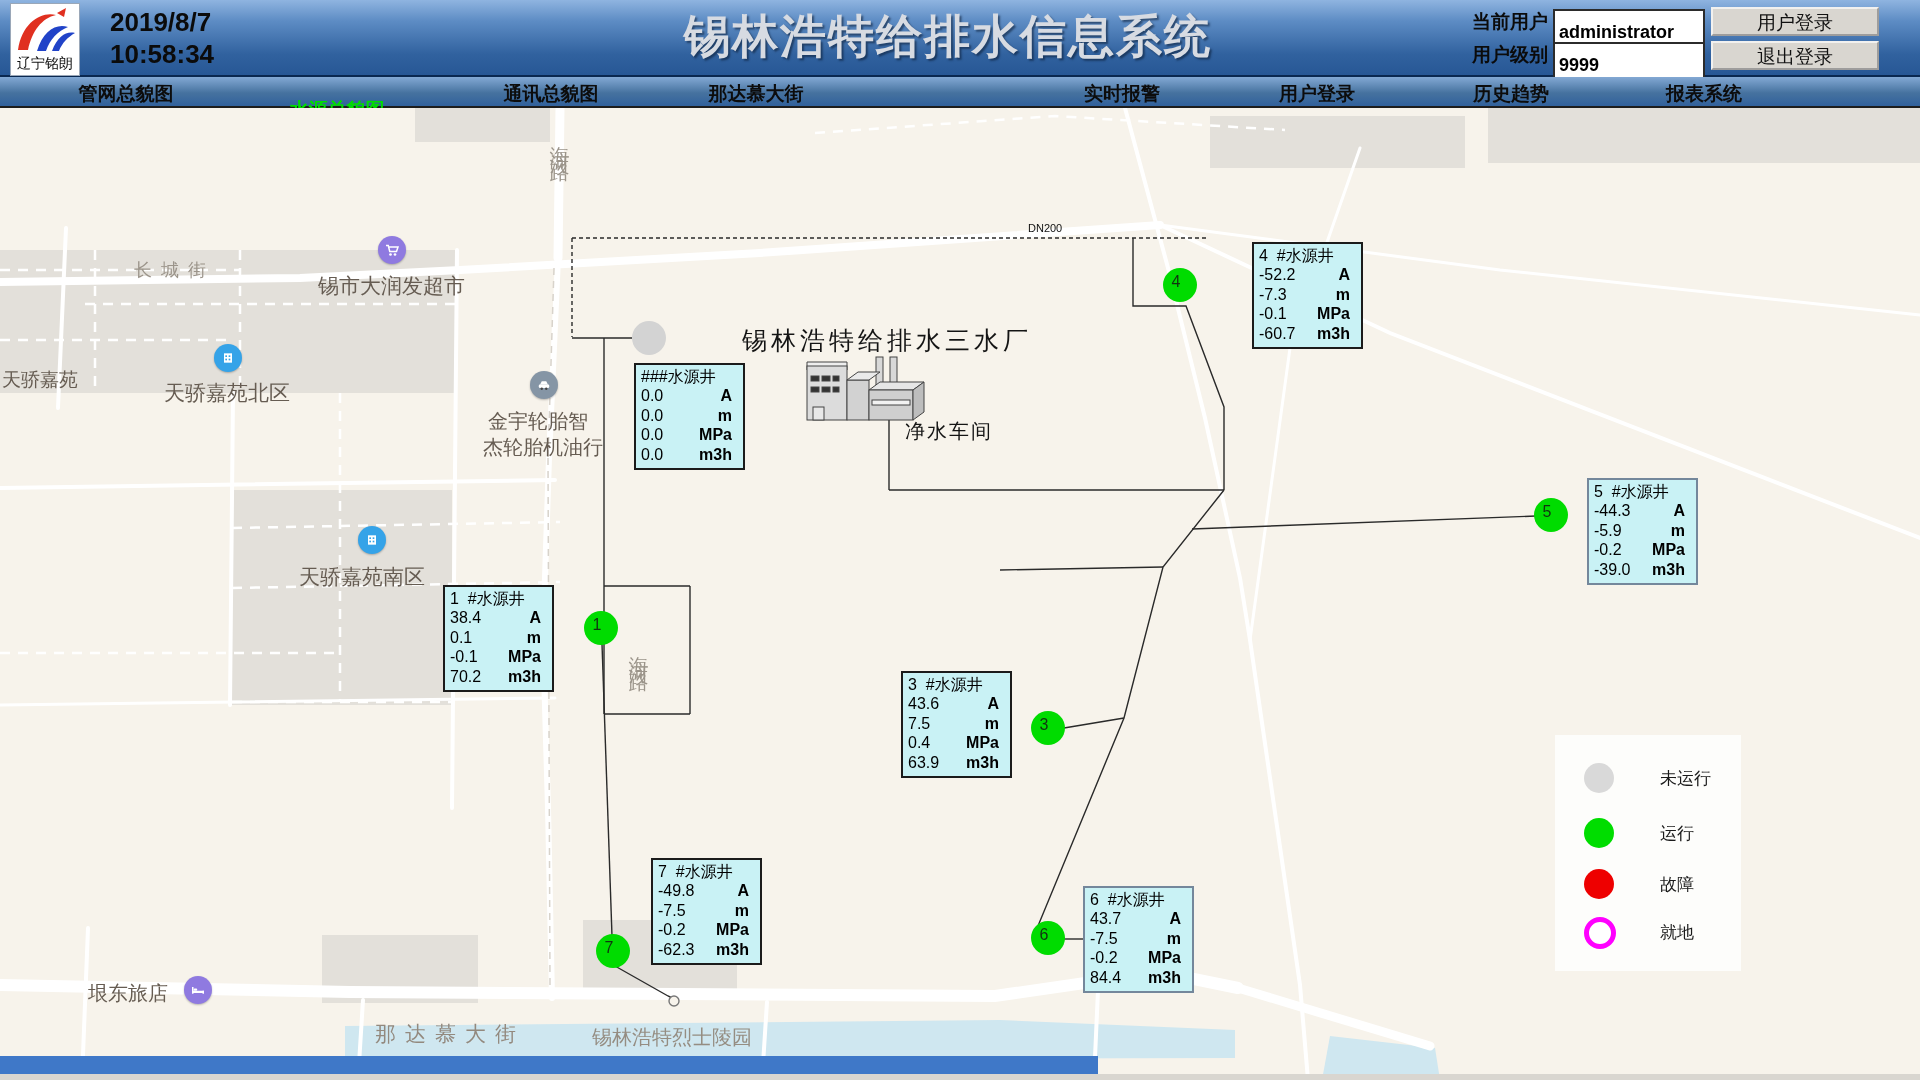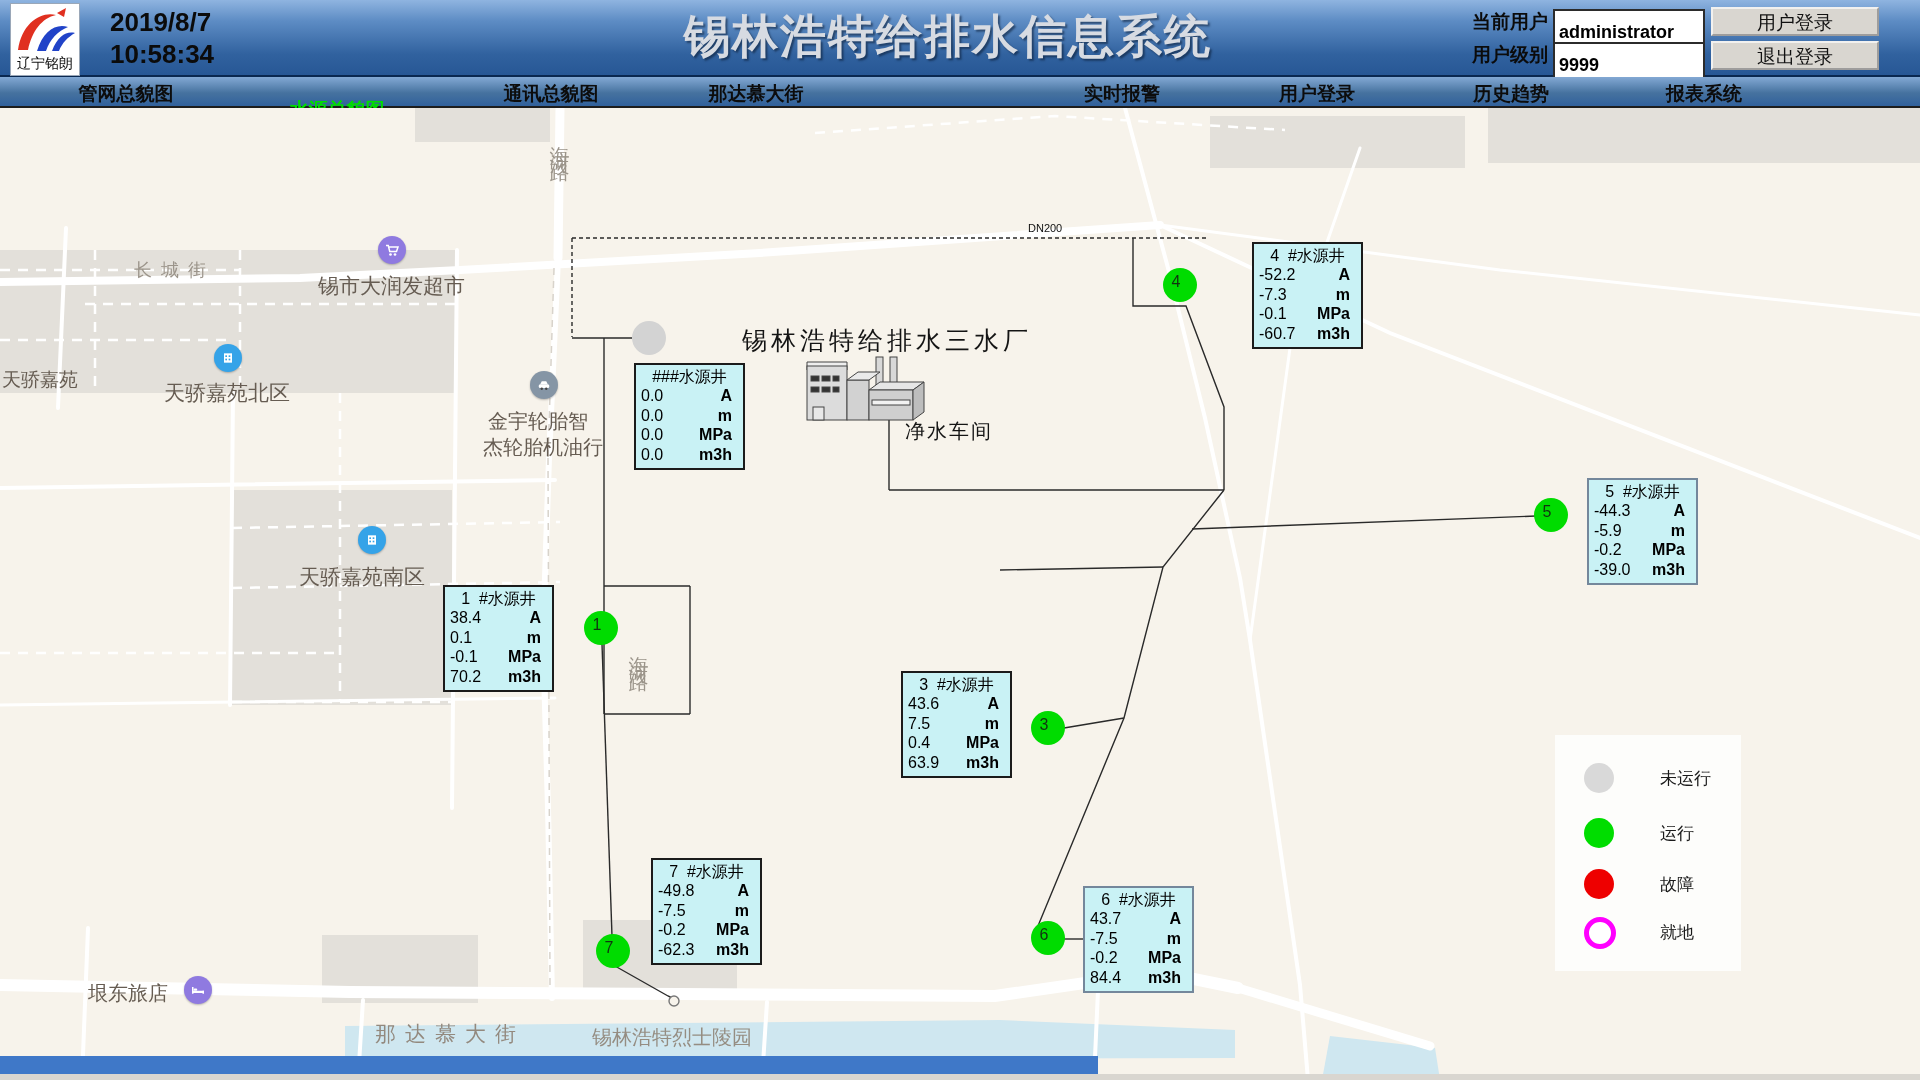--- a/index.html
+++ b/index.html
@@ -38,21 +38,21 @@
   .vert{writing-mode:vertical-lr;letter-spacing:8px;font-size:20px;}
   .poi{position:absolute;width:28px;height:28px;border-radius:50%;
     display:flex;align-items:center;justify-content:center;box-shadow:0 1px 2px rgba(0,0,0,.25);}
   .plant-title{position:absolute;left:742px;top:216px;font-size:25px;color:#141414;letter-spacing:4px;}
   .workshop{position:absolute;left:905px;top:310px;font-size:20px;color:#141414;letter-spacing:2px;}
   .dn200{position:absolute;left:1028px;top:114px;font-size:11px;color:#111;}
   
   .wellbox{position:absolute;width:111px;background:#c9f2f5;border:2px solid #1b1b1b;
     box-sizing:border-box;padding:2px 5px 4px 5px;color:#000;}
   .wellbox.lt{border-color:#74879b;}
-  .wb-title{font-size:16px;text-align:center;white-space:pre;line-height:19px;}
+  .wb-title{font-size:16px;text-align:left;white-space:pre;line-height:19px;}
   .wb-row{display:flex;justify-content:space-between;font-size:16px;line-height:19.5px;}
   .wb-unit{font-weight:bold;padding-right:6px;}
   
   .marker{position:absolute;width:34px;height:34px;border-radius:50%;
     display:flex;align-items:center;justify-content:center;
     font-size:16px;color:#113311;cursor:pointer;}
   .marker span{transform:translate(-4px,-3px);}
   .m-green{background:#00dc00;}
   .m-gray{background:#d3d3d3;}
   

